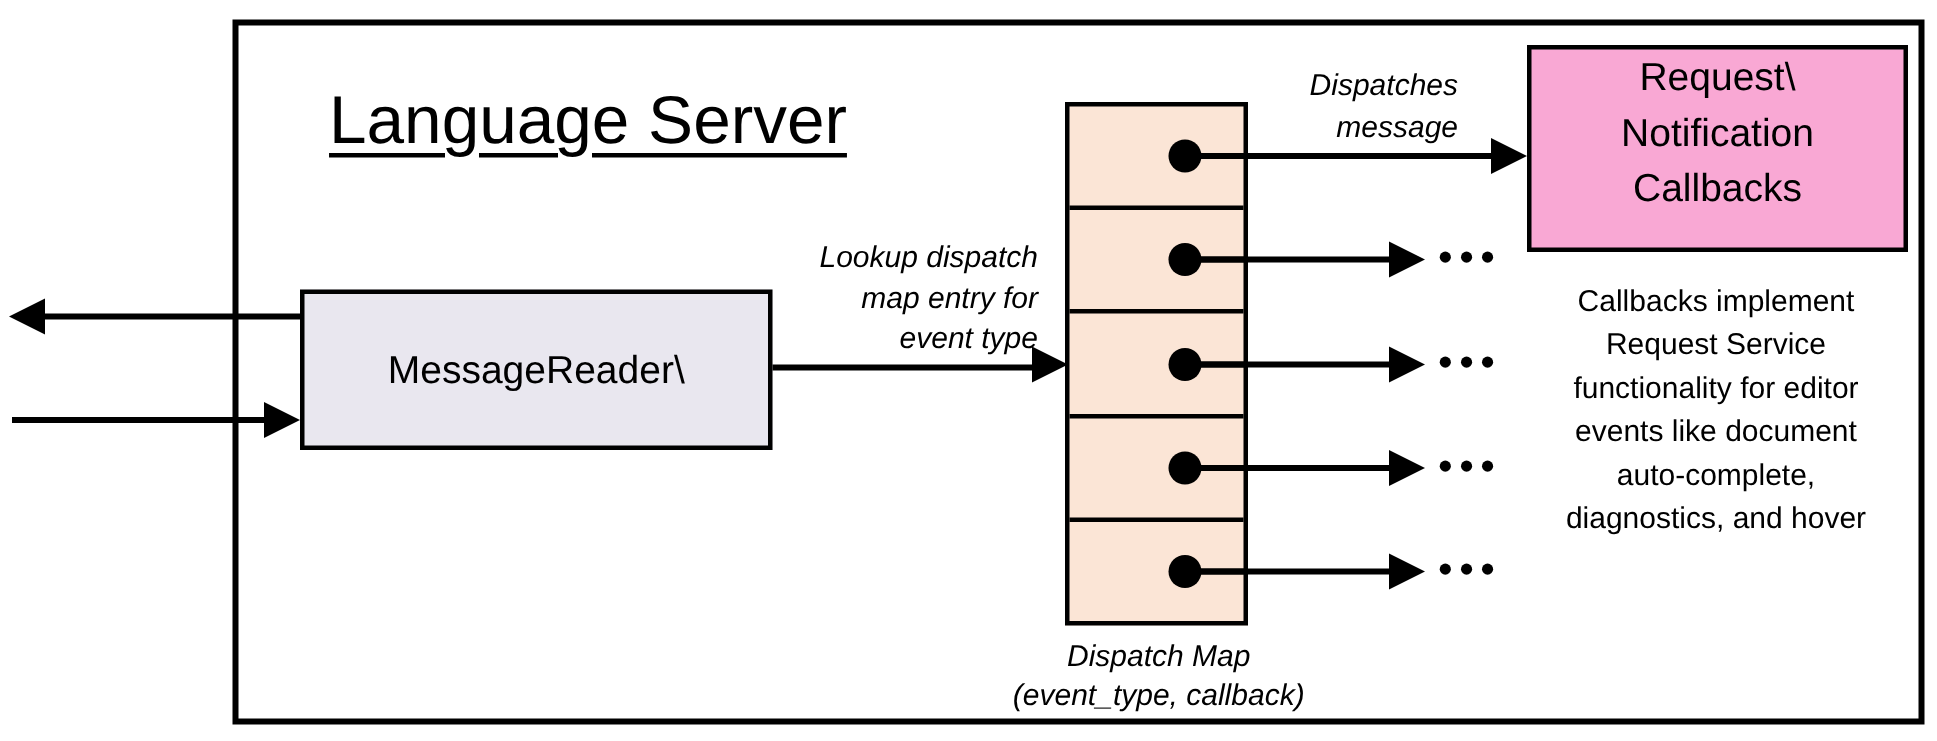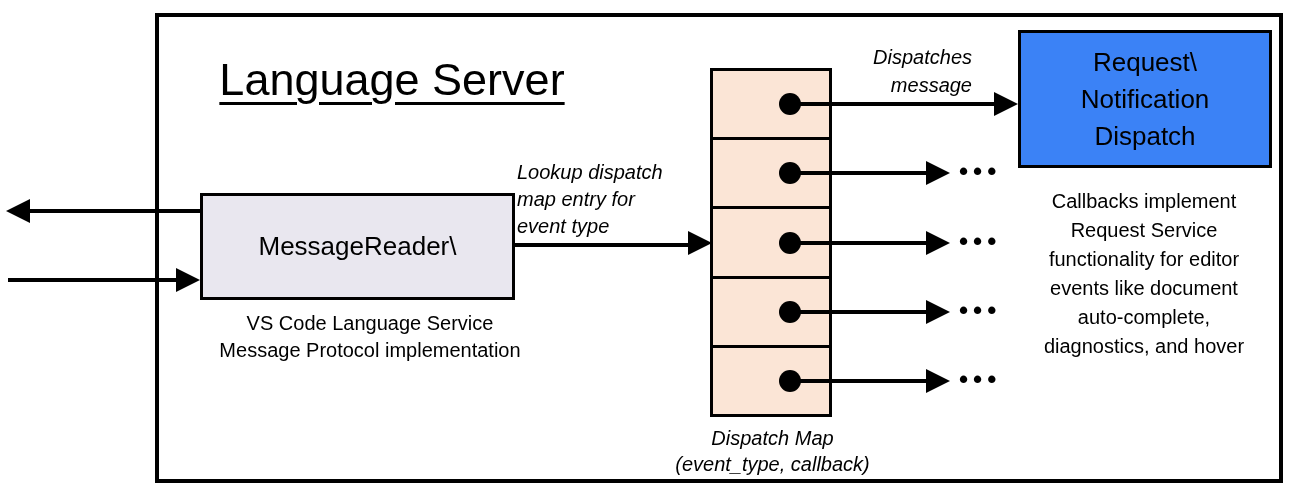--- a/index.html
+++ b/index.html
@@ -67,21 +67,21 @@
   }
   .message-caption {
     left: 190px; top: 310px; width: 360px;
     font-size: 20px; line-height: 27px; text-align: center;
   }
 
   
   .lookup-label {
     left: 517px; top: 159px; width: 175px;
     font-size: 20px; line-height: 27px;
-    font-style: italic; text-align: left;
+    font-style: italic; text-align: right;
   }
 
   
   .dispatch-map {
     left: 710px; top: 68px; width: 122px; height: 349px;
     background: #FBE5D6;
     border: 3px solid #000;
     display: flex; flex-direction: column;
   }
   .dispatch-cell {
@@ -126,24 +126,24 @@
   
   .dispatches-label {
     left: 822px; top: 43px; width: 150px;
     font-size: 20px; line-height: 28px;
     font-style: italic; text-align: right;
   }
 
   
   .callback-box {
     left: 1018px; top: 30px; width: 254px; height: 138px;
-    background: #3b82f6;
+    background: #f9a8d4;
     border: 3px solid #000;
     display: flex; flex-direction: column;
-    align-items: center; justify-content: center;
+    align-items: center; justify-content: flex-start;
     font-size: 26px; line-height: 37px; text-align: center;
   }
   .callbacks-note {
     left: 1008px; top: 187px; width: 272px;
     font-size: 20px; line-height: 29px; text-align: center;
   }
 </style>
 </head>
 <body>
 
@@ -154,24 +154,20 @@
   <div class="abs title">Language Server</div>
 
   <div class="abs arrowhead-left" style="left:6px; top:199px;"></div>
   <div class="abs hline" style="left:26px; top:209px; width:174px;"></div>
   <div class="abs hline" style="left:8px; top:278px; width:168px;"></div>
   <div class="abs arrowhead-right" style="left:176px; top:268px;"></div>
 
   <div class="abs message-box">
     <div>MessageReader\</div>
   </div>
-  <div class="abs message-caption">
-    <div>VS Code Language Service</div>
-    <div>Message Protocol implementation</div>
-  </div>
 
   <div class="abs lookup-label">
     <div>Lookup dispatch</div>
     <div>map entry for</div>
     <div>event type</div>
   </div>
   <div class="abs hline" style="left:515px; top:243px; width:173px;"></div>
   <div class="abs arrowhead-right" style="left:688px; top:231px;"></div>
 
   <div class="abs dispatch-map">
@@ -223,21 +219,21 @@
   </div>
 
   <div class="abs dispatches-label">
     <div>Dispatches</div>
     <div>message</div>
   </div>
 
   <div class="abs callback-box">
     <div>Request\</div>
     <div>Notification</div>
-    <div>Dispatch</div>
+    <div>Callbacks</div>
   </div>
 
   <div class="abs callbacks-note">
     <div>Callbacks implement</div>
     <div>Request Service</div>
     <div>functionality for editor</div>
     <div>events like document</div>
     <div>auto-complete,</div>
     <div>diagnostics, and hover</div>
   </div>

